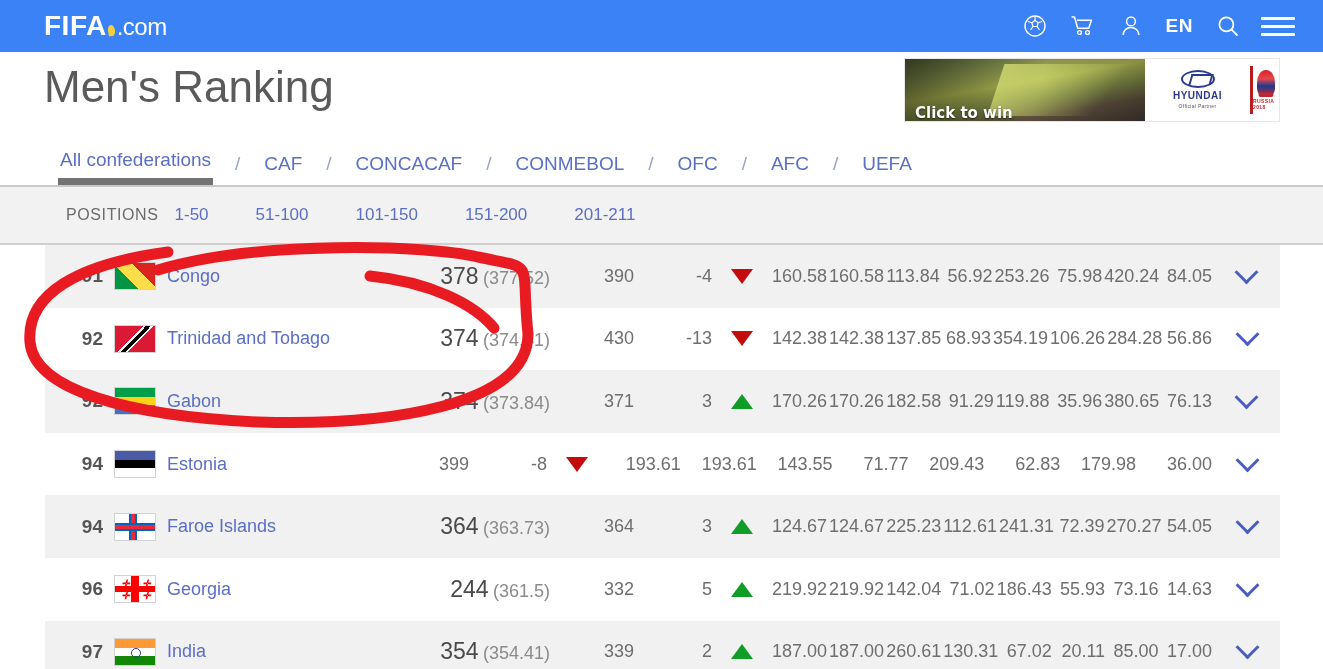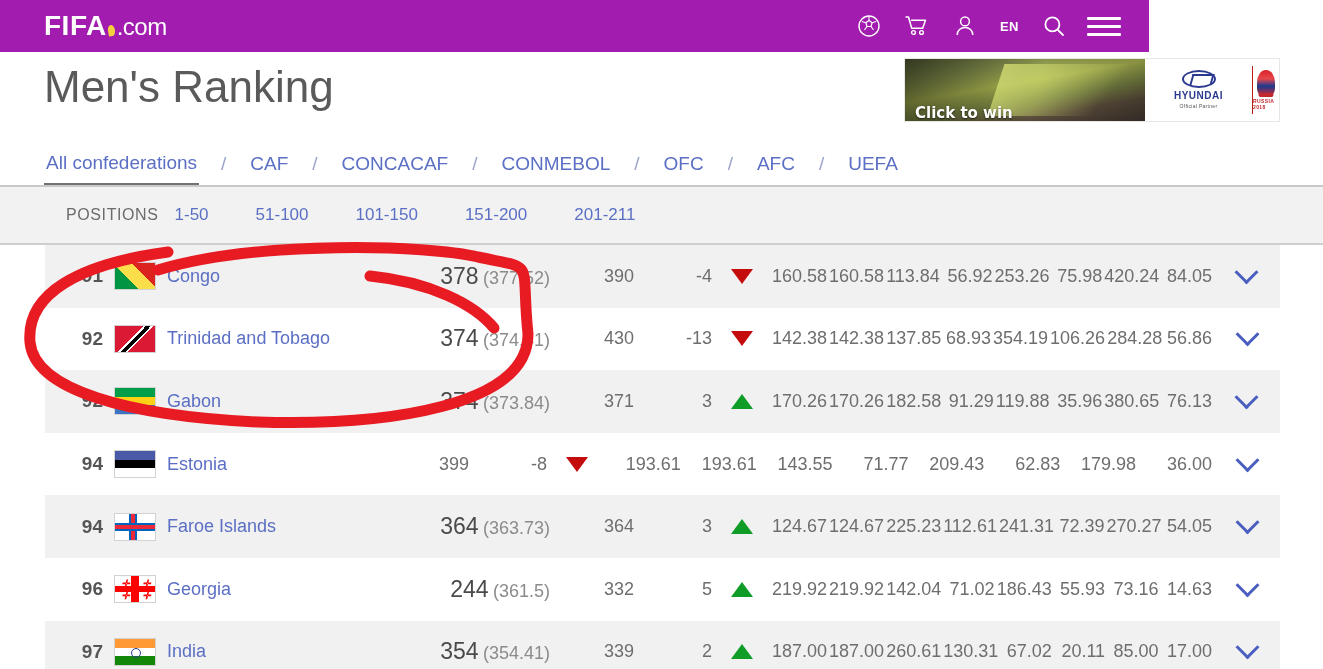--- a/index.html
+++ b/index.html
@@ -6,38 +6,38 @@
   html, body {
     width: 1323px; height: 669px;
     background: #ffffff;
     font-family: "Liberation Sans", sans-serif;
     overflow: hidden;
   }
   #root { position: relative; width: 1323px; height: 669px; overflow: hidden; }
 
   
   .topbar {
-    position: absolute; left: 0; top: 0; width: 1149px; height: 52px;
-    background: #a21caf; display: flex; align-items: center;
+    position: absolute; left: 0; top: 0; width: 1323px; height: 52px;
+    background: #3b82f6; display: flex; align-items: center;
   }
   .brand {
     margin-left: 44px; display: flex; align-items: baseline;
     color: #ffffff; letter-spacing: -0.5px; user-select: none;
   }
   .brand .fifa { font-size: 28px; font-weight: bold; letter-spacing: 0.5px; }
   .brand .dot {
     display: inline-block; width: 7px; height: 11px;
     background: #f4d03f; border-radius: 50% 50% 50% 0;
     transform: rotate(-10deg); margin: 0 2px 0 1px; position: relative; top: 1px;
   }
   .brand .com { font-size: 24px; font-weight: 500; }
 
   .topnav { margin-left: auto; margin-right: 28px; display: flex; align-items: center; gap: 18px; }
   .topnav .ic { width: 30px; height: 30px; display: flex; align-items: center; justify-content: center; cursor: pointer; }
-  .topnav .lang { color: #fff; font-size: 13px; font-weight: 600; letter-spacing: .5px; cursor: pointer; padding: 0 2px; }
+  .topnav .lang { color: #fff; font-size: 19px; font-weight: 600; letter-spacing: .5px; cursor: pointer; padding: 0 2px; }
   .burger { width: 34px; display: flex; flex-direction: column; gap: 5px; cursor: pointer; }
   .burger i { display: block; height: 3px; background: #fff; border-radius: 1px; }
 
   
   .page-title {
     position: absolute; left: 44px; top: 62px;
     font-size: 44px; font-weight: 300; color: #5a5a5a; letter-spacing: 0px;
   }
 
   
@@ -58,21 +58,21 @@
     transform: skewX(-18deg);
   }
   .ad-text {
     position: absolute; left: 10px; top: 9px; z-index: 2;
     color: #fff; font-size: 15px; font-weight: bold; line-height: 1.25;
     text-shadow: 0 1px 2px rgba(0,0,0,.6); font-family: "DejaVu Sans", sans-serif; margin-top: 36px;
   }
   .ad-right { flex: 1; display: flex; align-items: center; background: #ffffff; }
   .ad-hyundai {
     width: 108px; display: flex; flex-direction: column; align-items: center; justify-content: center;
-    border-right: 1px solid #b91c1c; height: 78%;
+    border-right: 3px solid #b91c1c; height: 78%;
   }
   .hy-logo {
     width: 34px; height: 18px; border: 2.5px solid #2b3a8f; border-radius: 50%;
     position: relative; margin-bottom: 2px;
   }
   .hy-logo:before {
     content:""; position: absolute; left: 7px; top: 2px; width: 18px; height: 9px;
     border: 2.5px solid #2b3a8f; border-bottom: none; border-radius: 0; transform: skewX(-16deg);
   }
   .hy-name { font-size: 10px; font-weight: bold; color: #2b3a8f; letter-spacing: .5px; }
@@ -92,21 +92,21 @@
   
   .confed {
     position: absolute; left: 44px; top: 142px; width: 1090px; height: 44px;
     display: flex; align-items: center;
   }
   .confed a {
     color: #5b6fc4; font-size: 19px; text-decoration: none; cursor: pointer;
     height: 44px; display: flex; align-items: center; padding: 0 2px;
   }
   .confed .sep { color: #9aa3c9; font-size: 19px; margin: 0 22px; user-select: none; }
-  .confed a.active { border-bottom: 3px solid #737373; }
+  .confed a.active { border-bottom: 8px solid #737373; margin-left: 14px; }
 
   .hr-line { position: absolute; left: 0; top: 185px; width: 1323px; height: 2px; background: #c9c9c9; }
 
   
   .posbar {
     position: absolute; left: 0; top: 187px; width: 1323px; height: 58px;
     background: #f2f2f2; border-bottom: 2px solid #cfcfcf;
     display: flex; align-items: center;
   }
   .posbar .label {

